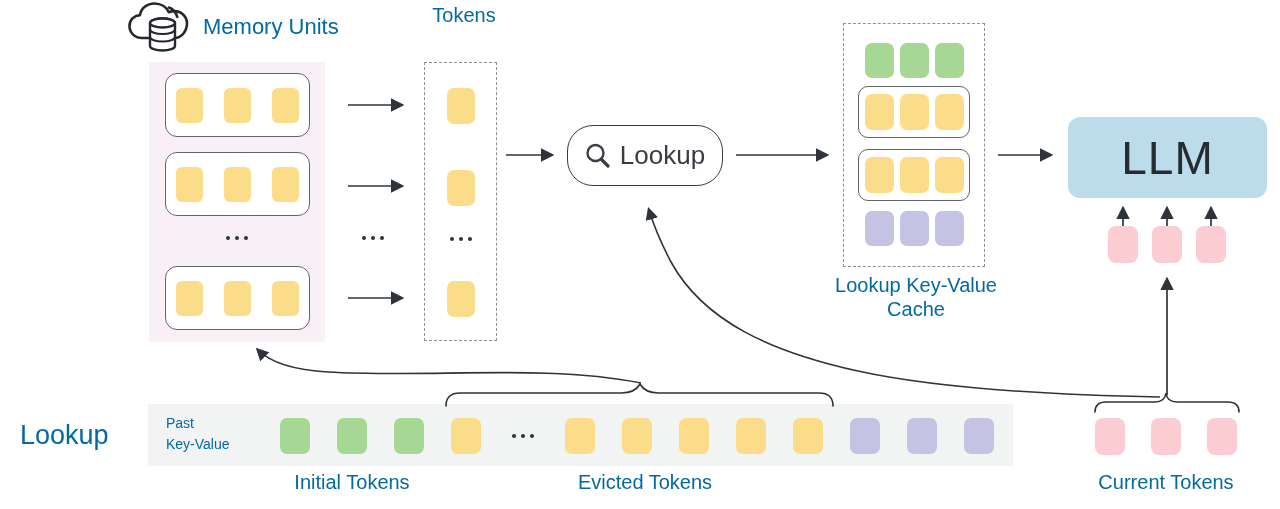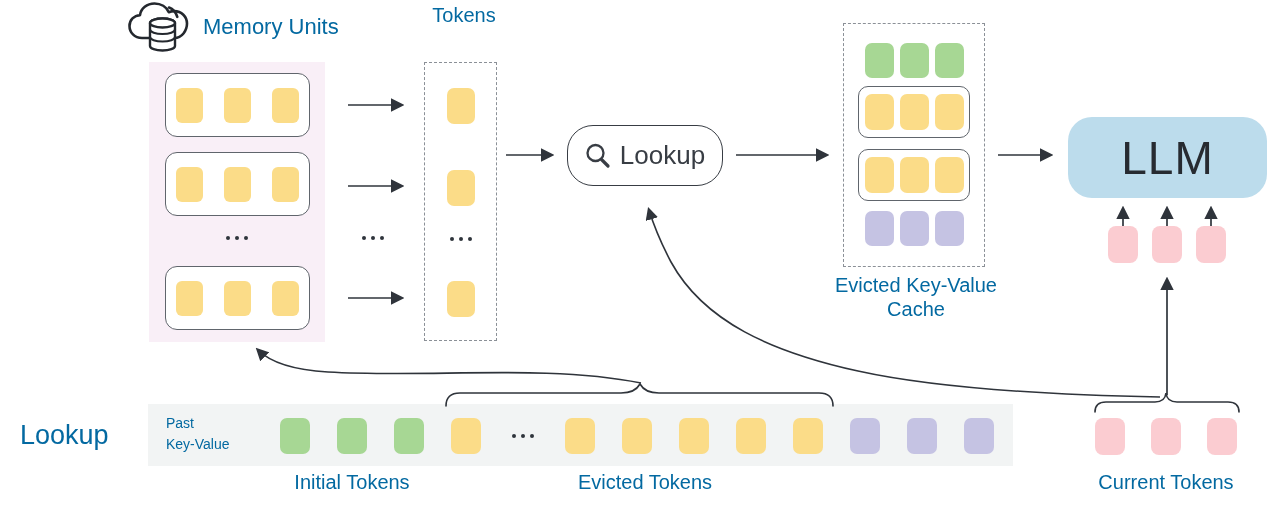--- a/index.html
+++ b/index.html
@@ -29,21 +29,21 @@
   .dotslot i{width:4px;height:4px;border-radius:50%;background:#2f343b;}
   .panel{background:#f9eff7;}
   .unit-card{background:#fff;border:1px solid #60656c;border-radius:12px;display:flex;
              align-items:center;}
   .dashed-box{border:1.5px dashed #8b9097;background:#fff;}
   .cache-rect{border:1px solid #60656c;border-radius:10px;display:flex;align-items:center;
               justify-content:center;gap:6px;background:#fff;}
   #lookup{border:1.6px solid #383d44;border-radius:26px;background:#fff;display:flex;
           align-items:center;justify-content:center;gap:9px;}
   #lookup span{font-size:26px;color:#383d44;}
-  #llm-box{border-radius:24px;display:flex;align-items:center;justify-content:center;
+  #llm-box{border-radius:12px;display:flex;align-items:center;justify-content:center;
            font-size:46px;font-weight:500;color:#272b31;letter-spacing:1px;}
   svg{display:block;}
   .overlay{pointer-events:none;}
 </style>
 </head>
 <body>
 
 <div id="canvas">
 
   <div class="abs lbl" style="left:20px;top:420px;font-size:27px;">Lookup</div>
@@ -134,21 +134,21 @@
         <i class="tok" style="background: rgb(251, 220, 136);"></i>
         <i class="tok" style="background: rgb(251, 220, 136);"></i>
       </div>
     <div class="abs tokrow cache-row" style="left:0;top:187px;width:100%;">
         <i class="tok" style="background: rgb(197, 195, 227);"></i>
         <i class="tok" style="background: rgb(197, 195, 227);"></i>
         <i class="tok" style="background: rgb(197, 195, 227);"></i>
       </div>
   </div>
   <div class="abs lbl center" style="left:916px;top:273px;font-size:20px;line-height:24px;">
-    <span style="display:block">Evicted Key-Value</span>
+    <span style="display:block">Lookup Key-Value</span>
     <span style="display:block">Cache</span>
   </div>
 
   <div id="llm-box" class="abs" style="left: 1068px; top: 117px; width: 199px; height: 81px; background: rgb(188, 220, 236);">
     <span>LLM</span>
   </div>
   <div class="abs tokrow llm-row" style="left:1108px;top:226px;">
       <i class="tok" style="background: rgb(251, 204, 209);"></i>
       <i class="tok" style="background: rgb(251, 204, 209);"></i>
       <i class="tok" style="background: rgb(251, 204, 209);"></i>

